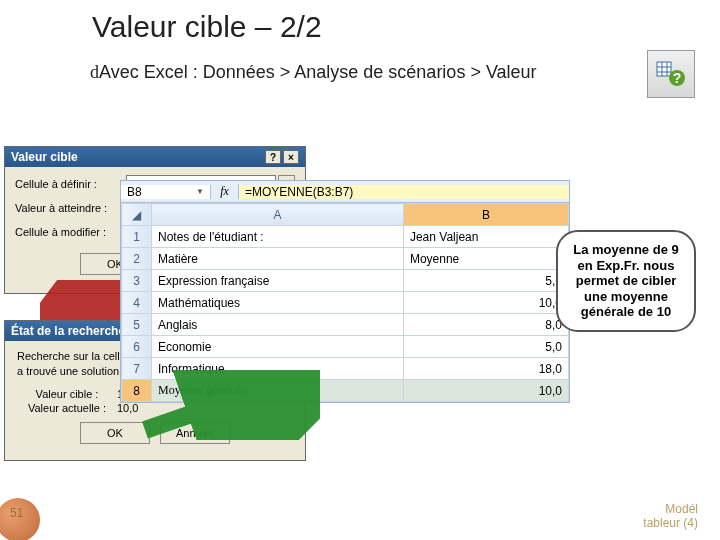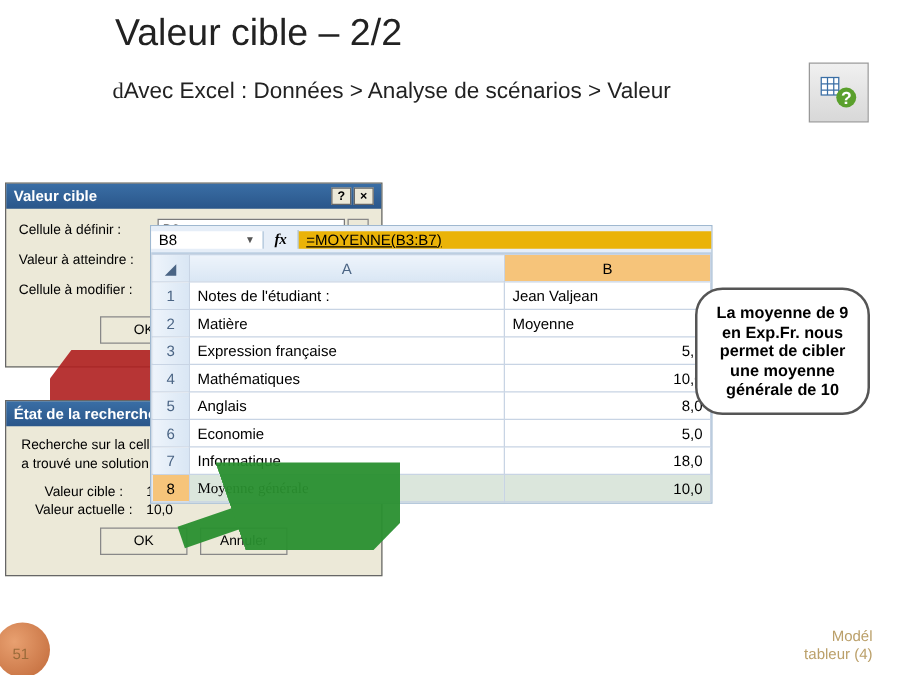--- a/index.html
+++ b/index.html
@@ -39,42 +39,42 @@
   .dlg2 .dlg-body { padding: 8px 12px 6px; }
   .dlg2-text { line-height: 1.4; margin-bottom: 8px; }
   .dlg2-row { display: flex; margin-bottom: 2px; }
   .dlg2-label { width: 100px; text-align: center; }
   
   
   .sheet { position: absolute; left: 120px; top: 180px; width: 450px; background: #fff; border: 1px solid #9fb8d0; font-size: 12px; }
   .formulabar { display: flex; align-items: center; border-bottom: 1px solid #a7c0d8; background: #e6eef8; height: 22px; }
   .namebox { width: 90px; border-right: 1px solid #a7c0d8; padding: 0 6px; background: #fff; display:flex; align-items:center; justify-content:space-between; }
   .namebox .dd { font-size: 8px; color: #555; }
-  .fx { width: 28px; text-align: center; border-right: 1px solid #a7c0d8; font-style: italic; font-family: 'Times New Roman', serif; font-weight: bold; }
-  .formula { flex: 1; padding: 0 6px; background: #eab308; text-decoration: underline; }
+  .fx { width: 28px; text-align: center; border-right: 1px solid #a7c0d8; font-style: italic; font-family: 'Times New Roman', serif; }
+  .formula { flex: 1; padding: 0 6px; background: #fef9c3; }
   
   table.grid { border-collapse: collapse; width: 100%; }
   table.grid th, table.grid td { border: 1px solid #c8d4e4; height: 22px; text-align: center; }
   table.grid th { background: linear-gradient(#eef4fb,#d9e6f4); color: #4a6484; font-weight: normal; position: relative; }
   table.grid th.rowhdr { width: 30px; background: linear-gradient(to right,#eef4fb,#d9e6f4); }
   table.grid th.active { background: #f6c47a; color: #000; }
   table.grid td { text-align: left; padding: 0 6px; }
   table.grid td.num { text-align: right; }
   table.grid tr.highlight td { background: #dbe6dc; font-family: 'Times New Roman', serif; }
   table.grid tr.highlight td.num { font-family: Arial, sans-serif; }
   
   
   .greenarrow { position: absolute; left: 130px; top: 370px; width: 190px; height: 70px; pointer-events: none; }
   
   
   .bubble { position: absolute; right: 24px; top: 230px; width: 140px; background: #fff; border: 2px solid #555; border-radius: 22px; padding: 10px 10px; font-size: 13px; text-align: center; line-height: 1.2; }
   
   .footer { position: absolute; bottom: 10px; right: 22px; font-size: 12px; color: #bba06a; text-align: right; }
   
-  .pagenum { position: absolute; left: 10px; bottom: 10px; font-size: 12px; color: #9a6b3a; z-index: 5; }
+  .pagenum { position: absolute; left: 10px; bottom: 20px; font-size: 12px; color: #9a6b3a; z-index: 5; }
   .pagecircle { position: absolute; left: -4px; bottom: -2px; width: 44px; height: 44px; border-radius: 50%; background: radial-gradient(circle at 35% 35%, #e8a070, #c06838); z-index: 1; }
 
 </style>
 </head>
 <body>
 
 <div class="slide">
   <div class="title-block">
     <div class="title-line2">Valeur cible – 2/2</div>
   </div>

